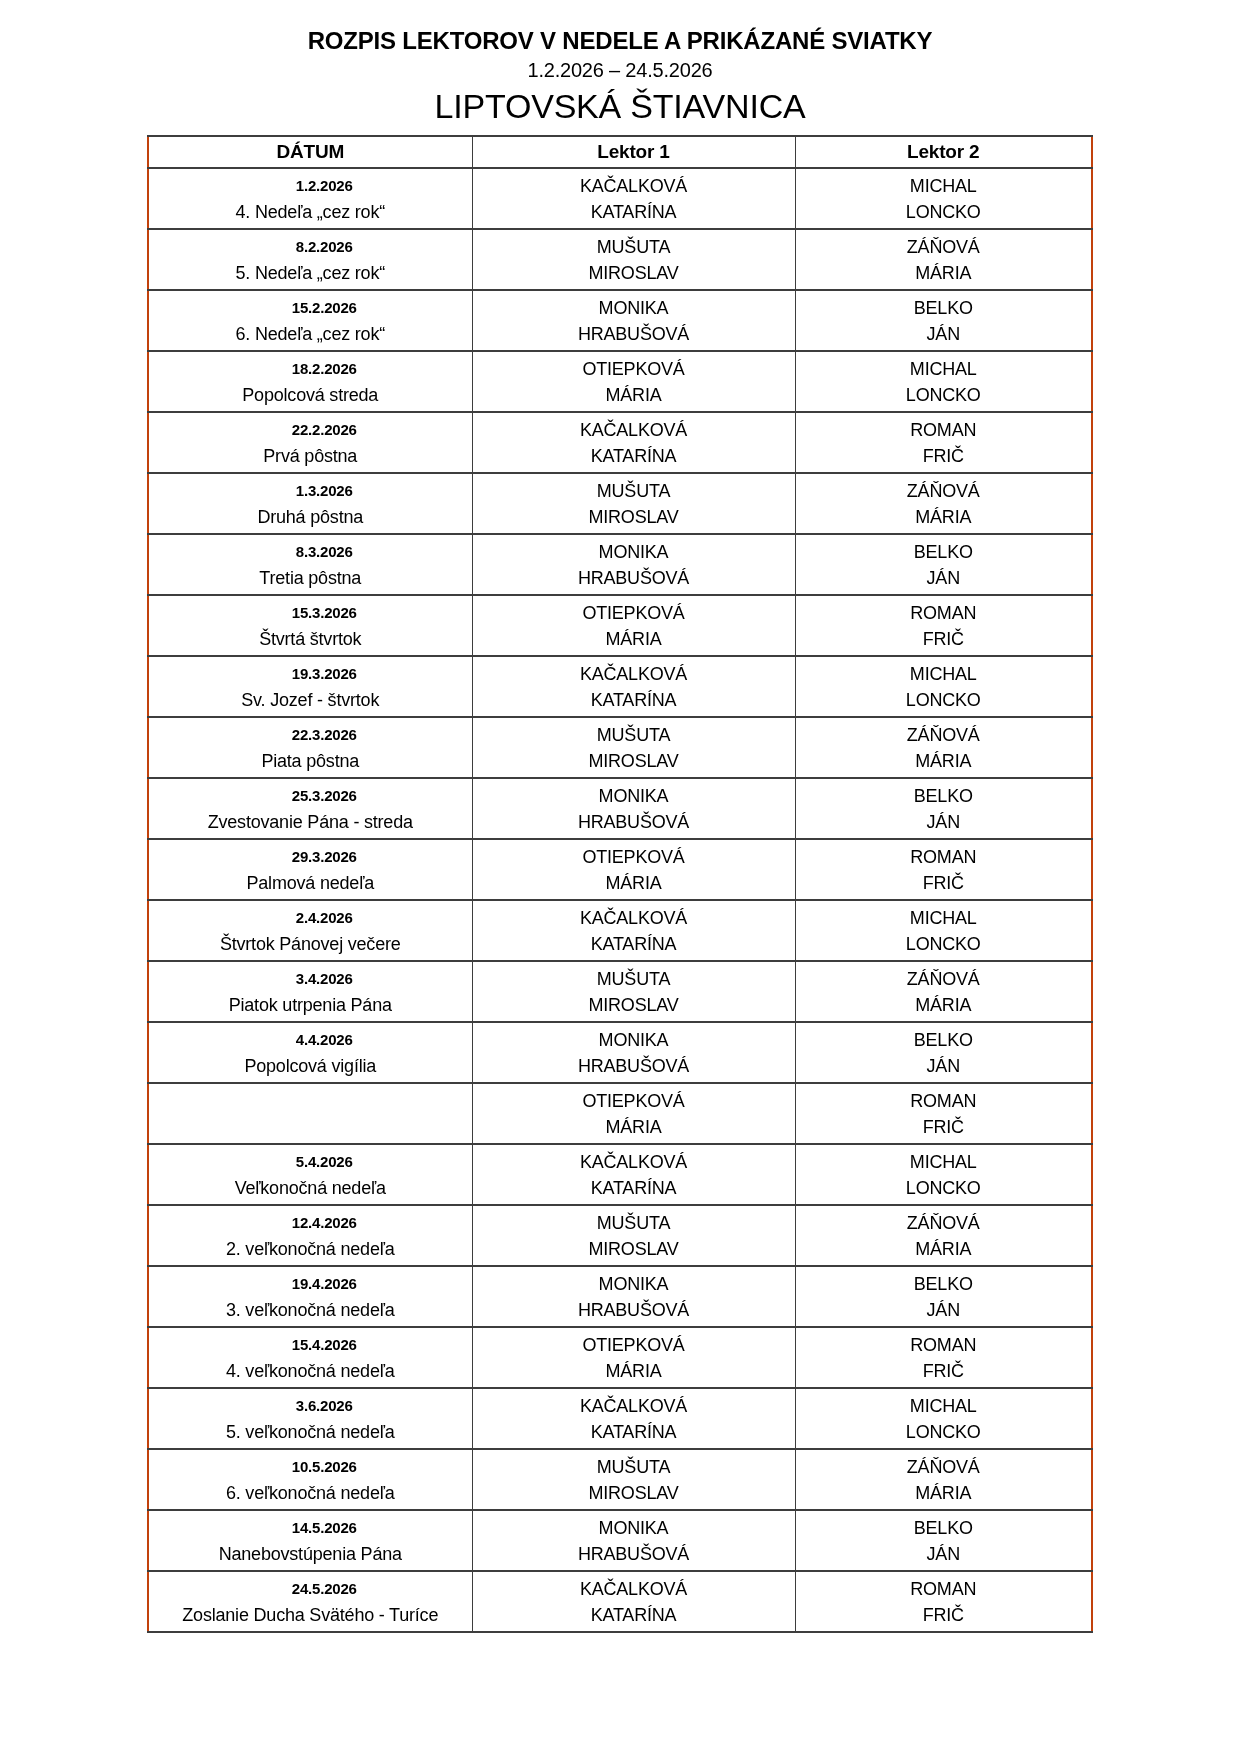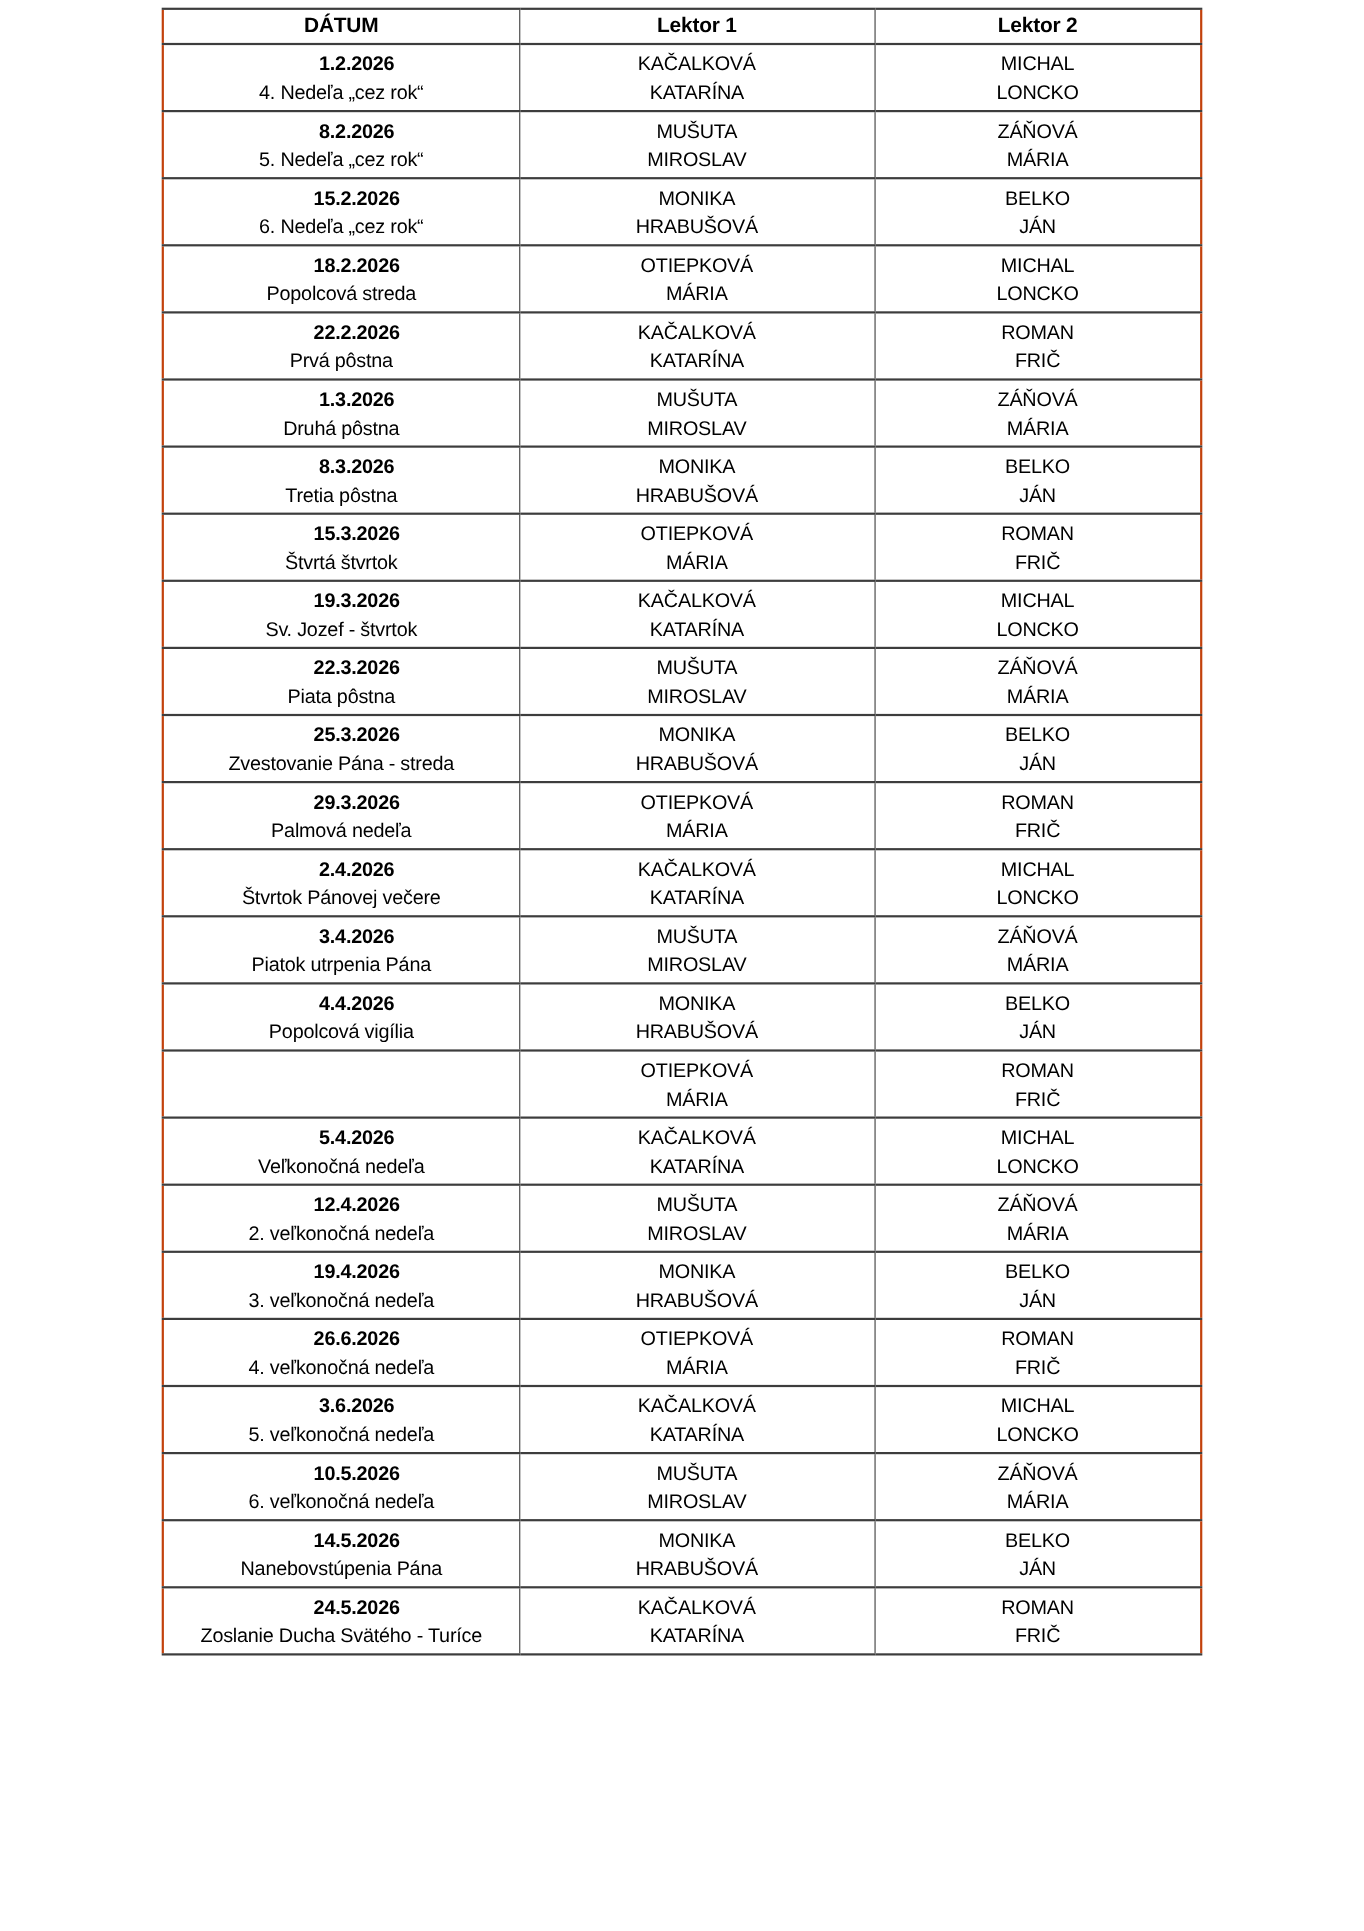--- a/index.html
+++ b/index.html
@@ -60,21 +60,21 @@
   }
   table.schedule th {
     height: 30px;
     font-size: 19px;
     font-weight: 700;
   }
   table.schedule td {
     height: 59px;
   }
   .cell-date {
-    font-size: 18px;
+    font-size: 15px;
     line-height: 26px;
     font-weight: 700;
     min-height: 26px;
     padding-left: 28px;
   }
   .cell-feast {
     font-size: 18px;
     line-height: 26px;
     font-weight: 400;
     min-height: 26px;
@@ -84,20 +84,25 @@
     line-height: 26px;
     font-weight: 400;
     min-height: 26px;
   }
 </style>
 </head>
 <body>
 
 <div class="page">
 
+  <div class="doc-header">
+    <h1 class="doc-title">ROZPIS LEKTOROV V NEDELE A PRIKÁZANÉ SVIATKY</h1>
+    <div class="doc-daterange">1.2.2026 – 24.5.2026</div>
+    <div class="doc-location">LIPTOVSKÁ ŠTIAVNICA</div>
+  </div>
 
   <table class="schedule">
     <colgroup>
       <col class="c1">
         <col class="c2">
         <col class="c3">
     </colgroup>
     <thead>
       <tr>
         <th>DÁTUM</th>
@@ -367,21 +372,21 @@
         <div class="cell-name">MONIKA</div>
         <div class="cell-name">HRABUŠOVÁ</div>
       </td>
       <td>
         <div class="cell-name">BELKO</div>
         <div class="cell-name">JÁN</div>
       </td>
     </tr>
         <tr>
       <td>
-        <div class="cell-date">26.6.2026</div>
+        <div class="cell-date">15.4.2026</div>
         <div class="cell-feast">4. veľkonočná nedeľa</div>
       </td>
       <td>
         <div class="cell-name">OTIEPKOVÁ</div>
         <div class="cell-name">MÁRIA</div>
       </td>
       <td>
         <div class="cell-name">ROMAN</div>
         <div class="cell-name">FRIČ</div>
       </td>

